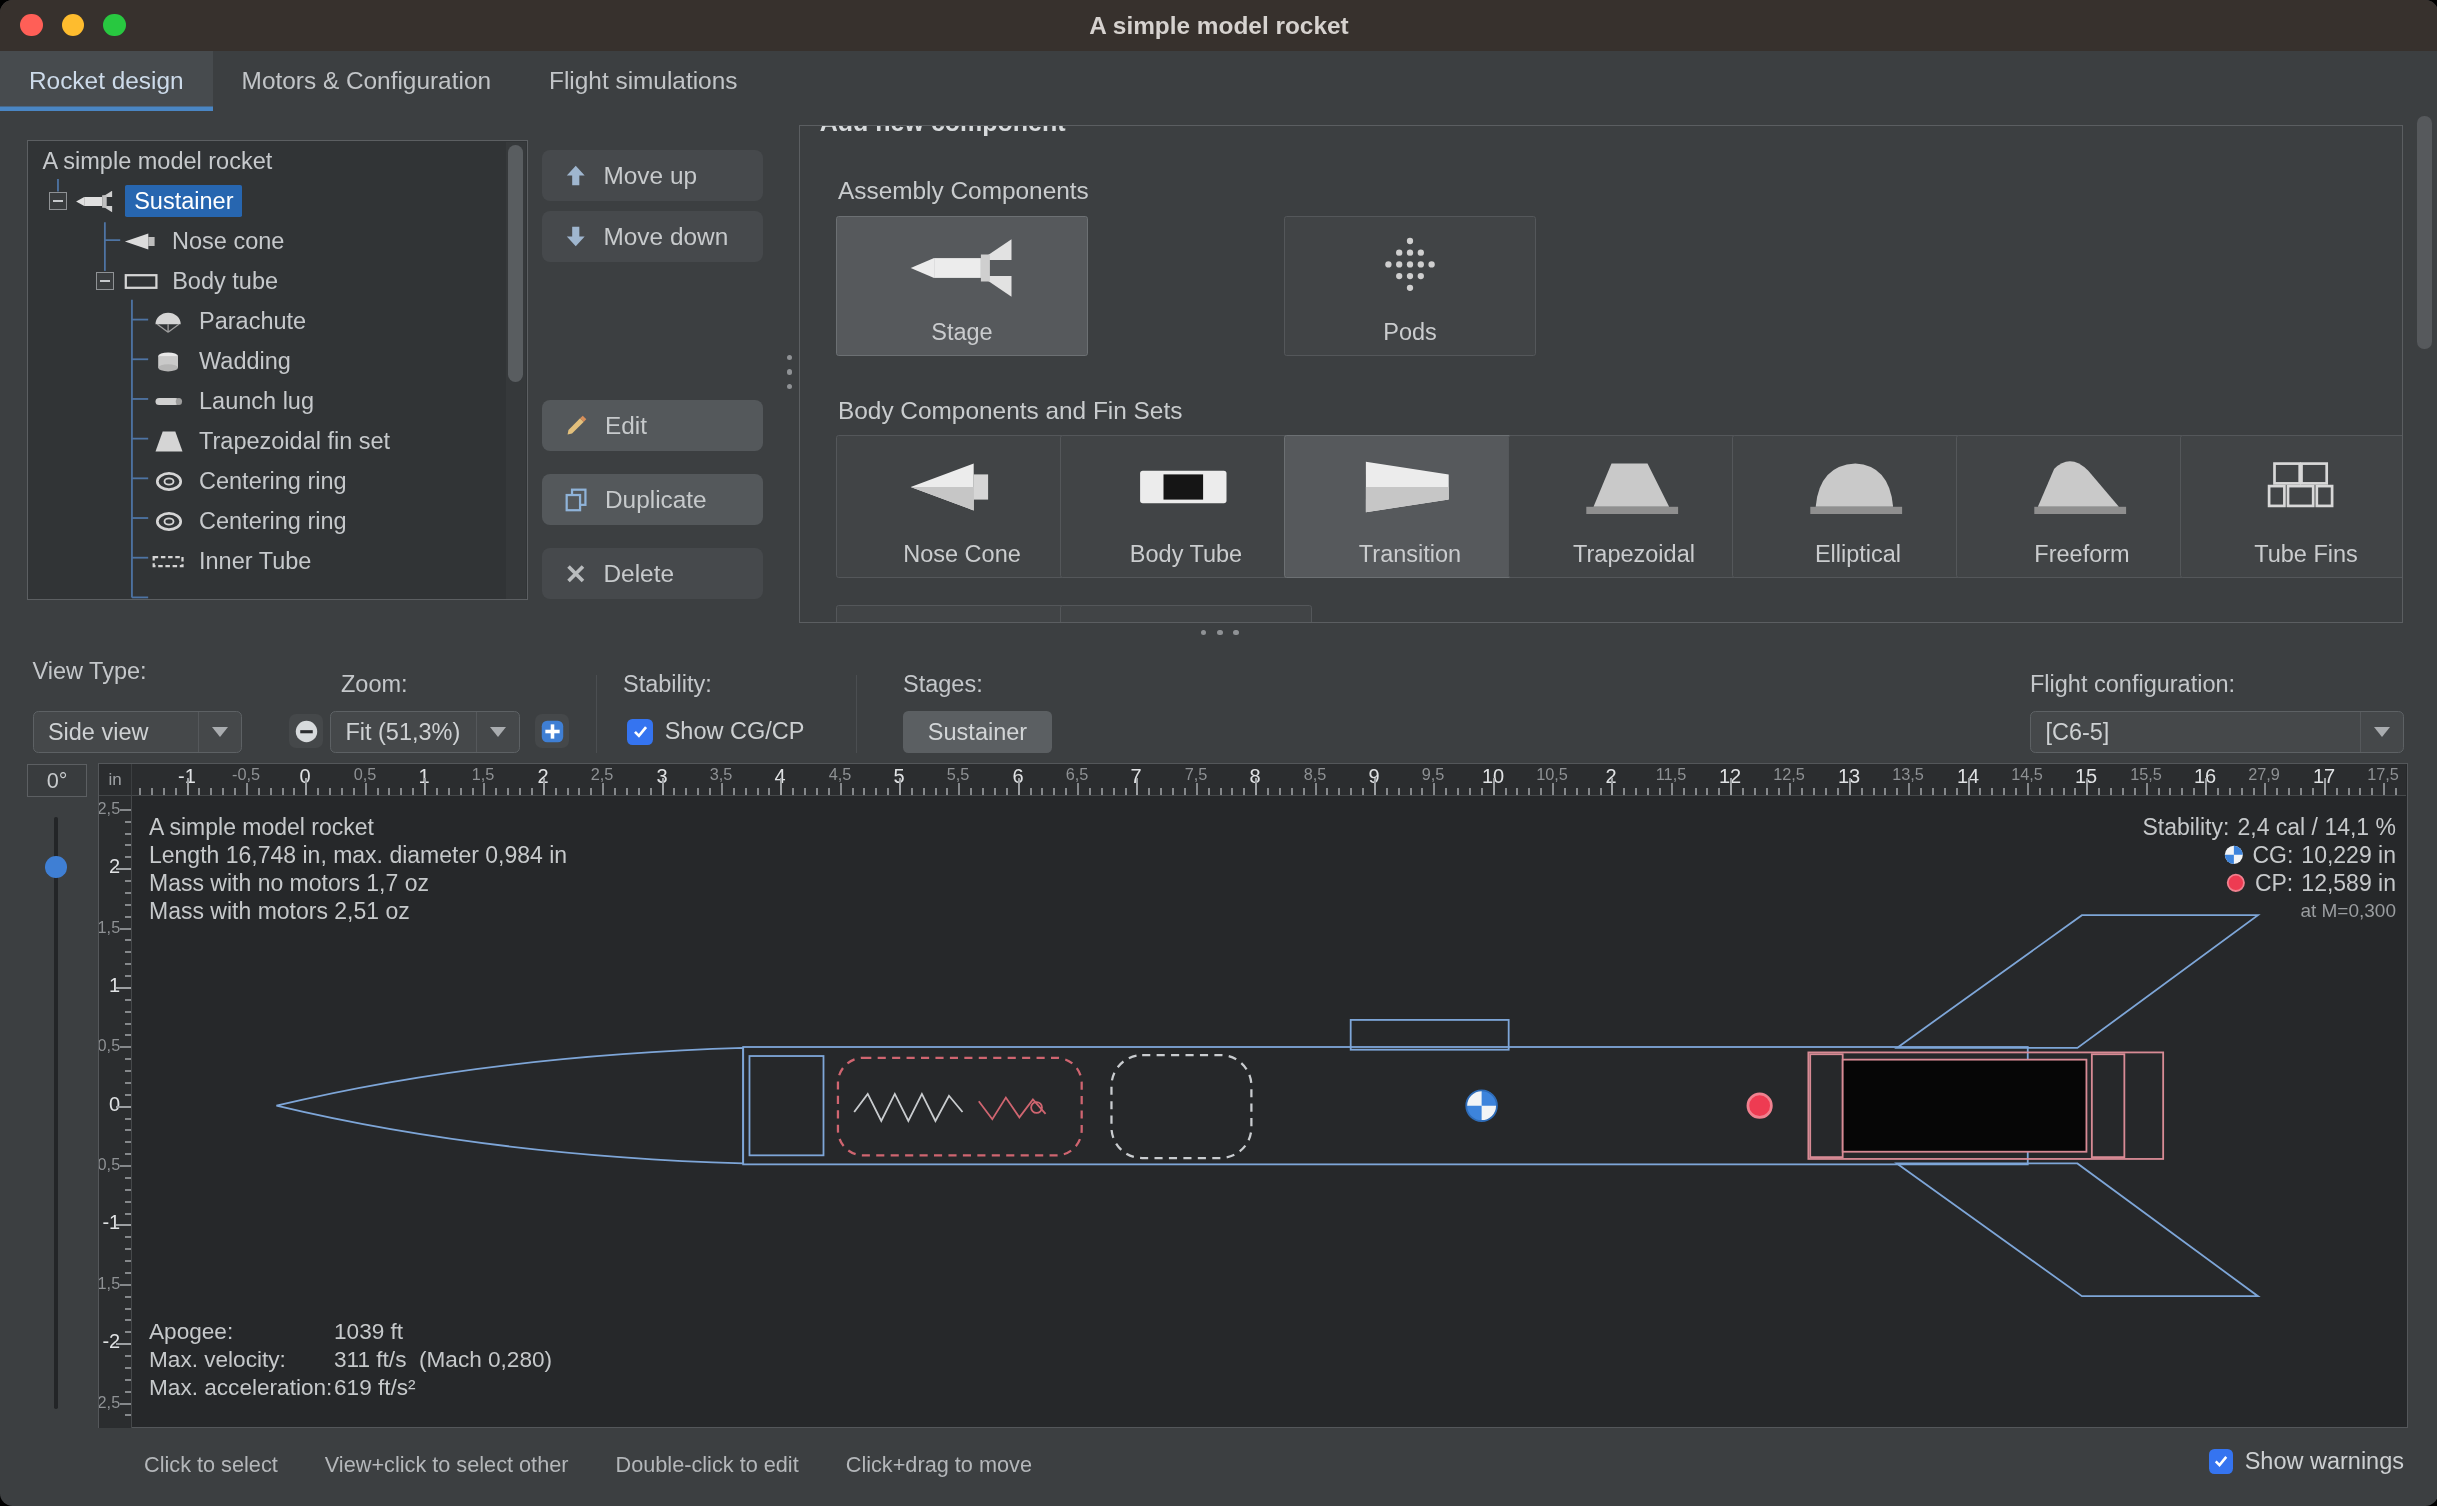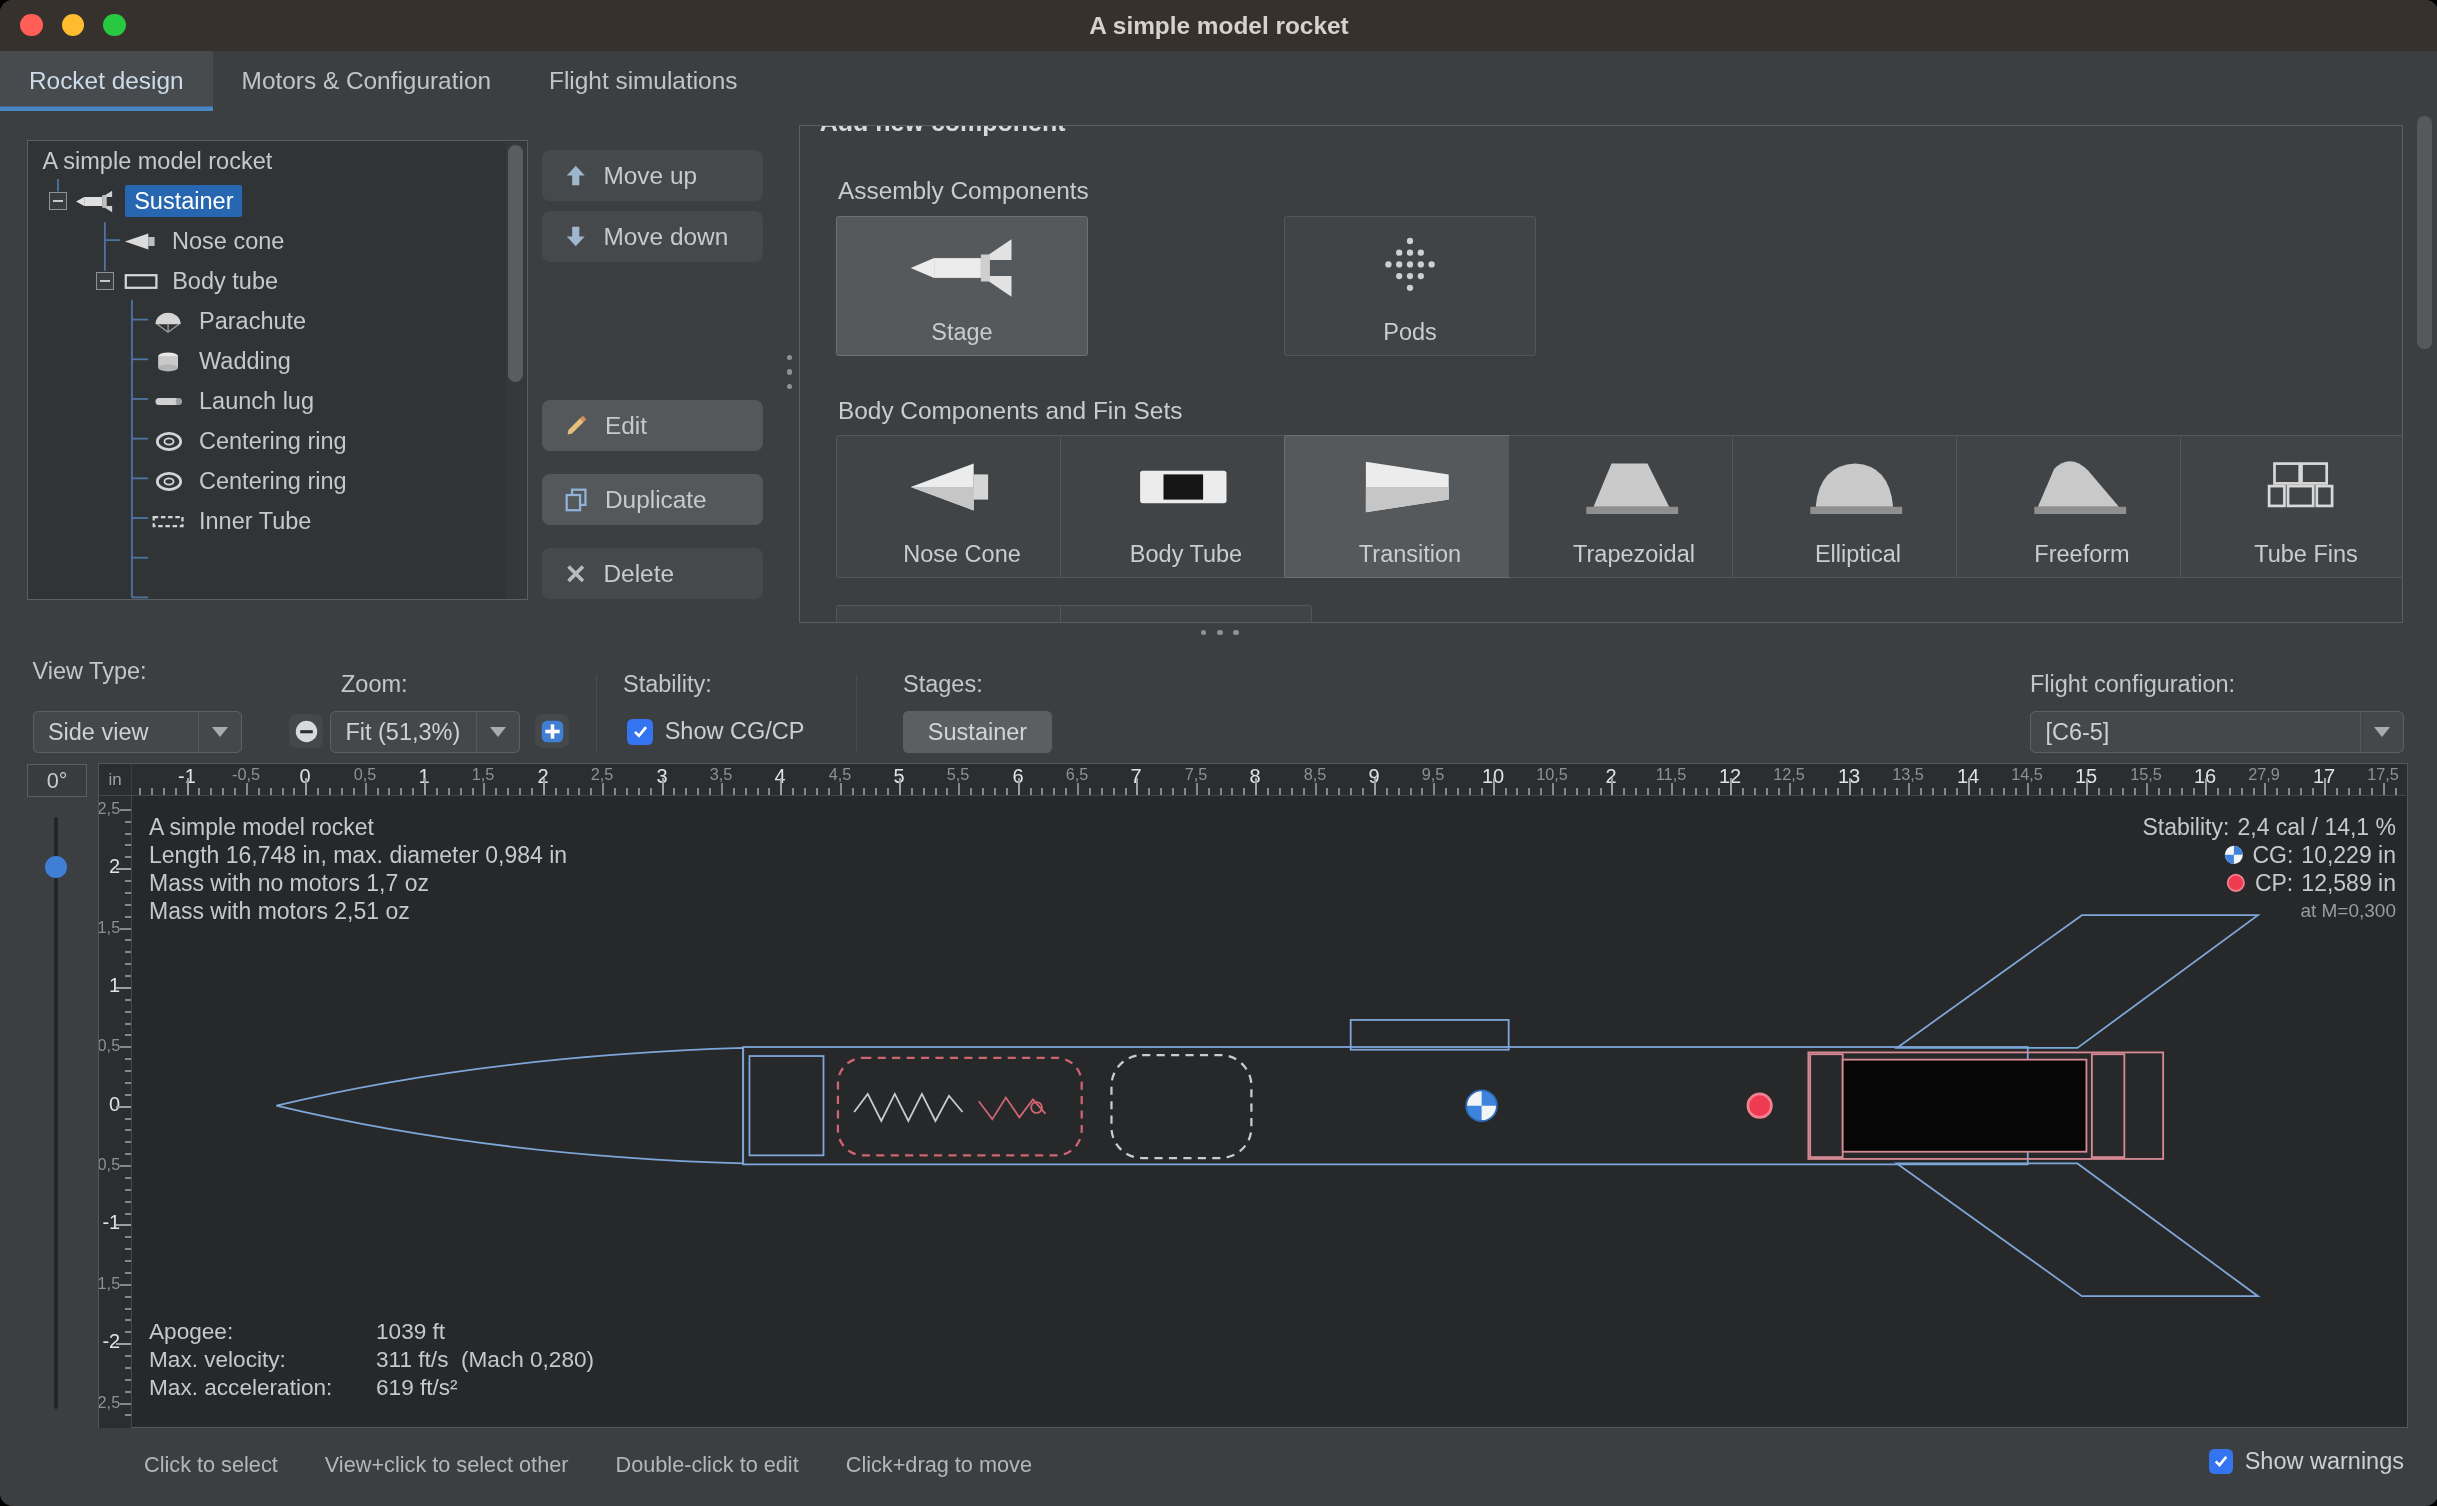--- a/index.html
+++ b/index.html
@@ -77,21 +77,21 @@
   .slider-track{position:absolute;left:54px;top:817px;width:3.6px;height:592px;background:#232527;border-radius:1.8px;}
   .slider-thumb{position:absolute;left:45px;top:856px;width:21.7px;height:21.7px;border-radius:50%;background:#3f7fd4;}
 
   
   .info{position:absolute;left:149px;top:813px;font-size:23px;color:#c6c9cb;line-height:28px;}
   .stab{position:absolute;right:42px;top:813px;font-size:23px;color:#c6c9cb;line-height:28px;}
   .stab .row{display:flex;justify-content:flex-end;align-items:center;gap:8.1px;}
   .stab .mach{font-size:19px;color:#9a9da0;}
   .stats{position:absolute;left:149px;top:1318px;font-size:22.6px;color:#c6c9cb;line-height:28px;}
   .stats .slab{display:inline-block;width:185px;}
-  .stats .sval{white-space:pre;margin-left:42px;}
+  .stats .sval{white-space:pre;}
 
   
   .hints{position:absolute;left:144px;top:1452px;display:flex;gap:47px;font-size:21.7px;color:#b4b7ba;}
   .warn{position:absolute;right:34px;top:1448px;display:flex;align-items:center;gap:11.7px;font-size:23.5px;color:#cdd0d2;}
 </style>
 </head>
 <body>
 
 <div id="app">
 
@@ -179,20 +179,26 @@
     </div>
 
     <div class="trow" style="padding-left:120px">
       <svg class="ticon" width="42" height="27" viewBox="0 0 46 30">
           <rect x="8" y="11" width="26" height="8" rx="4" fill="#d0d0d0"></rect>
           <ellipse cx="34" cy="15" rx="3.5" ry="4" fill="#9d9d9d"></ellipse>
         </svg>
       <span>Launch lug</span>
     </div>
 
+    <div class="trow" style="padding-left:120px">
+      <svg class="ticon" width="42" height="27" viewBox="0 0 46 30">
+          <polygon points="8,26 16,4 30,4 38,26" fill="#d5d5d5"></polygon>
+        </svg>
+      <span>Trapezoidal fin set</span>
+    </div>
 
     <div class="trow" style="padding-left:120px">
       <svg class="ticon" width="42" height="27" viewBox="0 0 46 30">
           <ellipse cx="23" cy="15" rx="13" ry="9" fill="none" stroke="#d5d5d5" stroke-width="3"></ellipse>
           <ellipse cx="23" cy="15" rx="5" ry="3.5" fill="none" stroke="#d5d5d5" stroke-width="2"></ellipse>
         </svg>
       <span>Centering ring</span>
     </div>
 
     <div class="trow" style="padding-left:120px">

